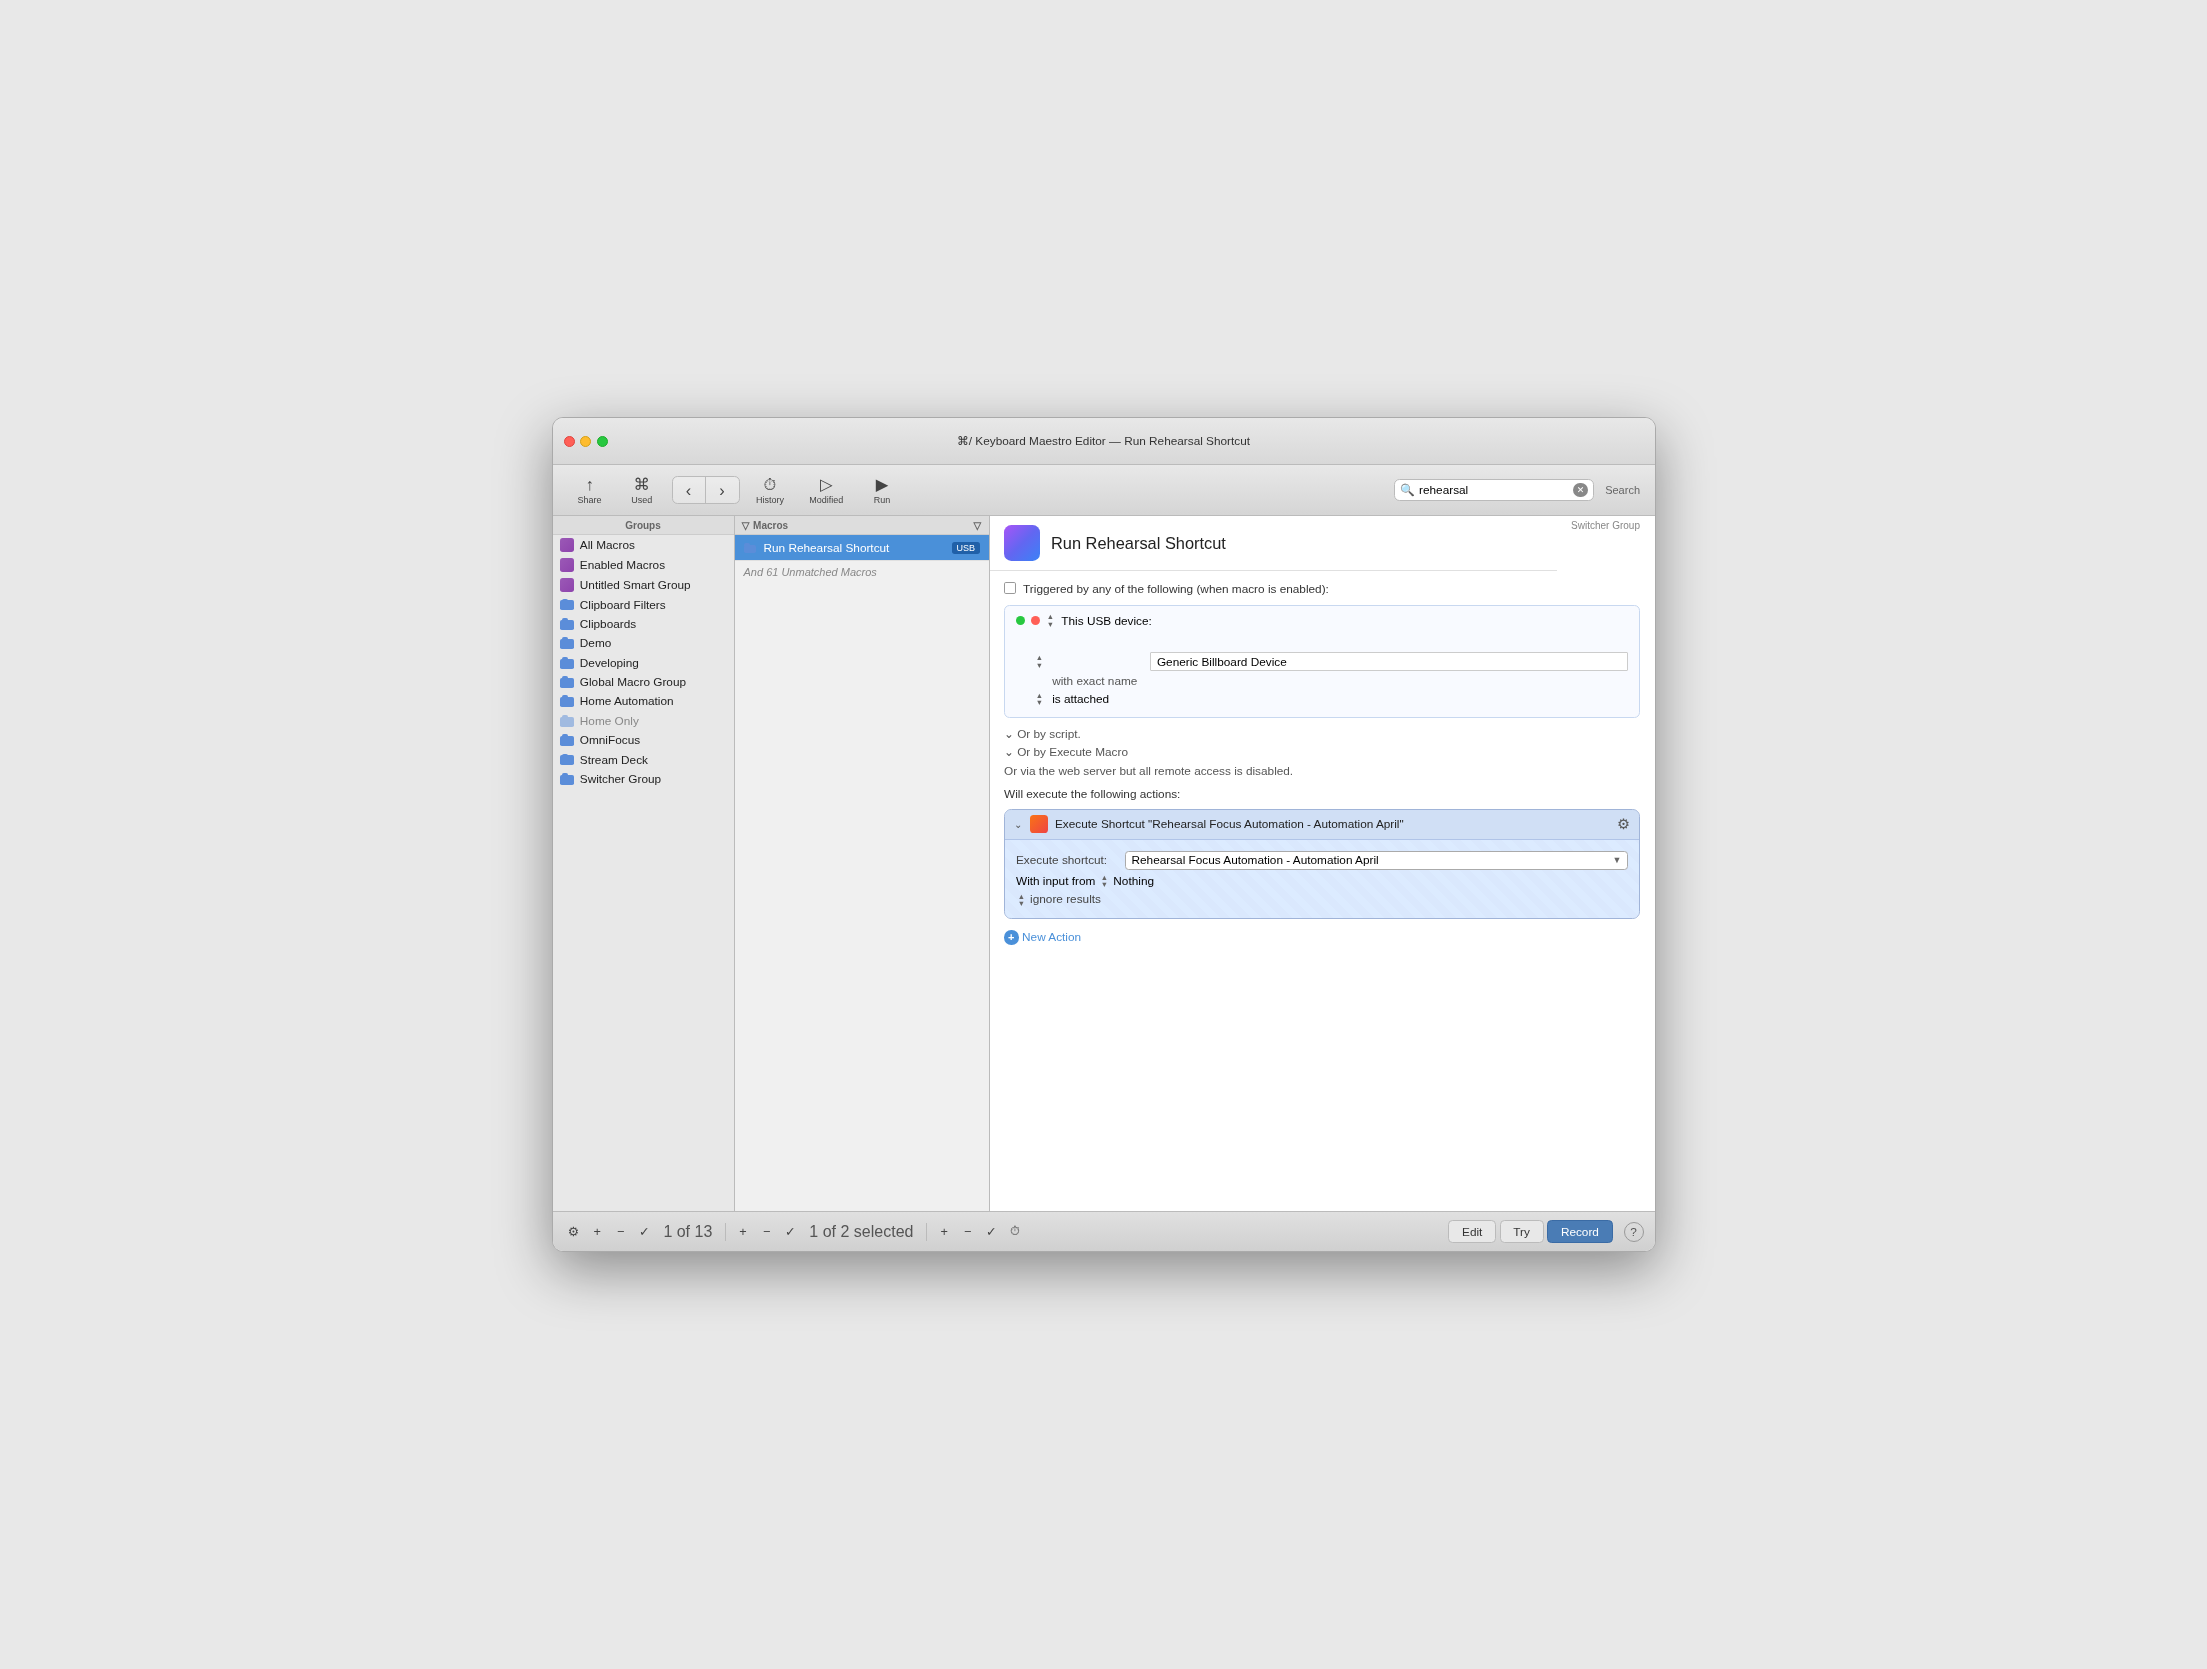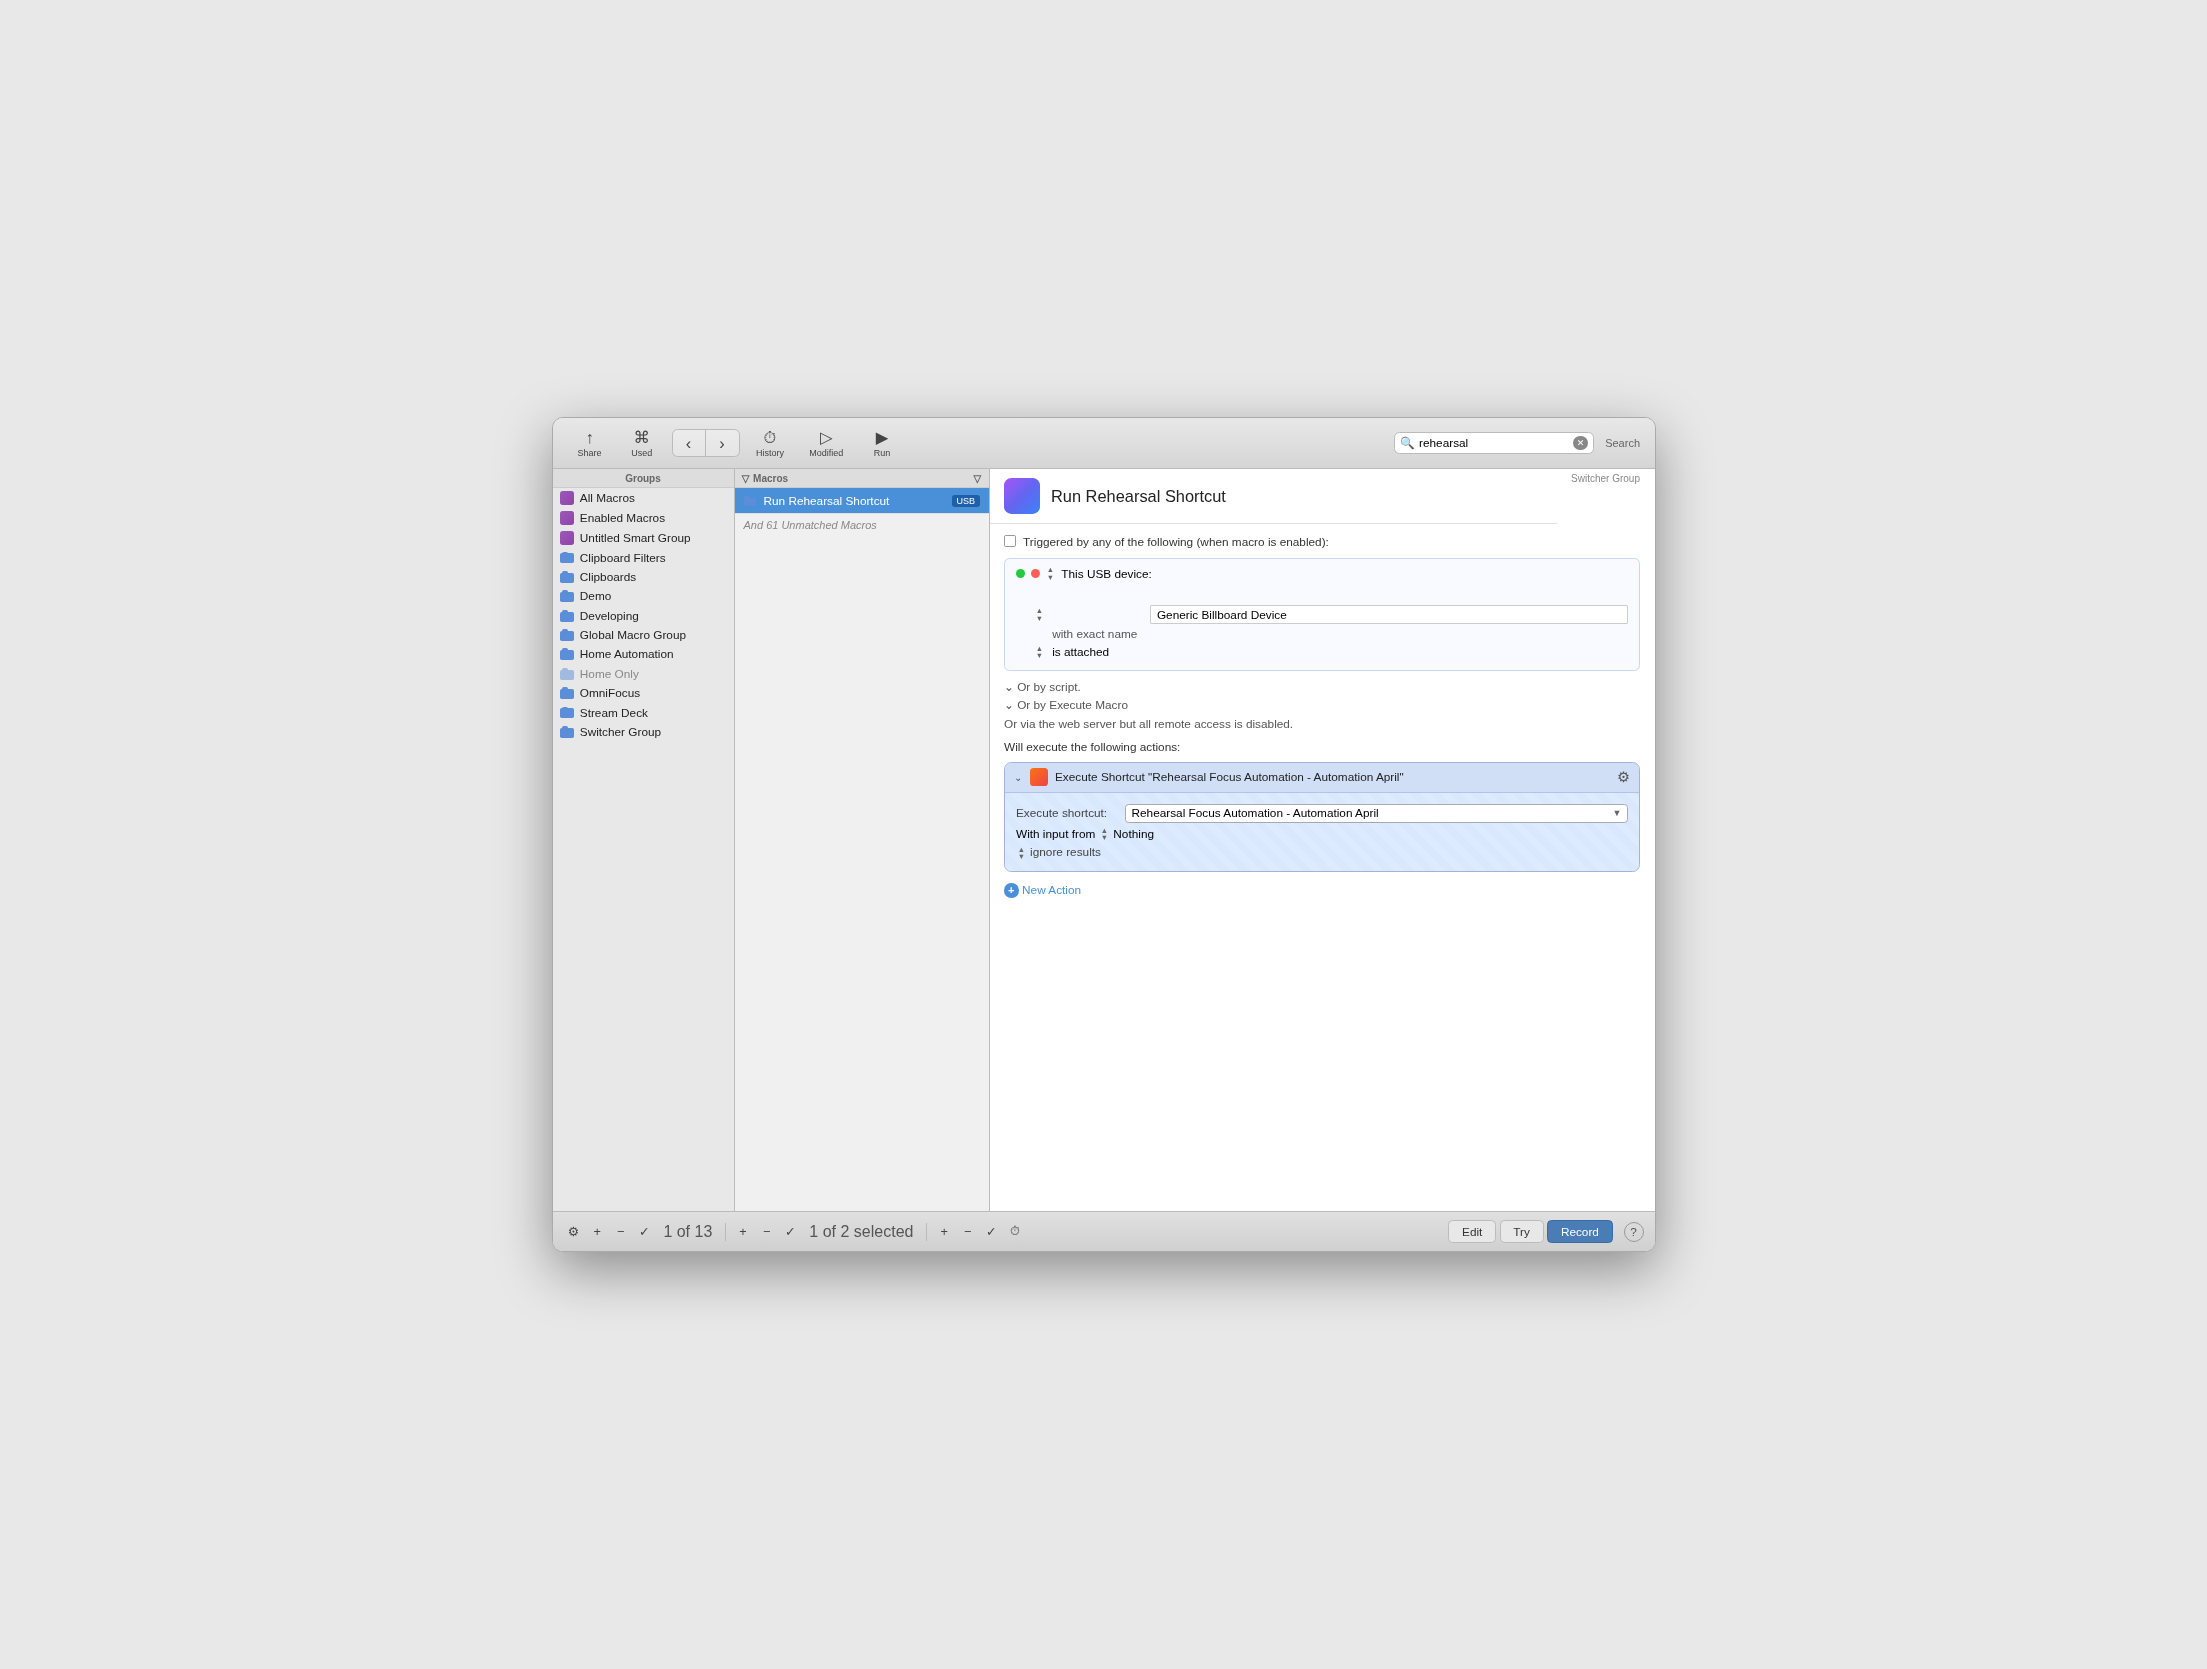--- a/index.html
+++ b/index.html
@@ -546,20 +546,28 @@
       display: flex;
       align-items: center;
       justify-content: space-between;
     }
   </style>
 </head>
 <body>
 
 <div class="window" data-interactable="false">
 
+  <div class="title-bar" data-interactable="false">
+    <div class="traffic-lights" data-interactable="false">
+      <div class="traffic-light tl-close" data-interactable="true"></div>
+      <div class="traffic-light tl-minimize" data-interactable="true"></div>
+      <div class="traffic-light tl-maximize" data-interactable="true"></div>
+    </div>
+    <div class="title-bar-title" data-interactable="false">⌘/ Keyboard Maestro Editor — Run Rehearsal Shortcut</div>
+  </div>
 
   <div class="toolbar" data-interactable="false">
     <div class="toolbar-btn" data-interactable="true">
       <span class="icon" data-interactable="false">↑</span>
       <span class="label" data-interactable="false">Share</span>
     </div>
     <div class="toolbar-btn" data-interactable="true">
       <span class="icon" data-interactable="false">⌘</span>
       <span class="label" data-interactable="false">Used</span>
     </div>

